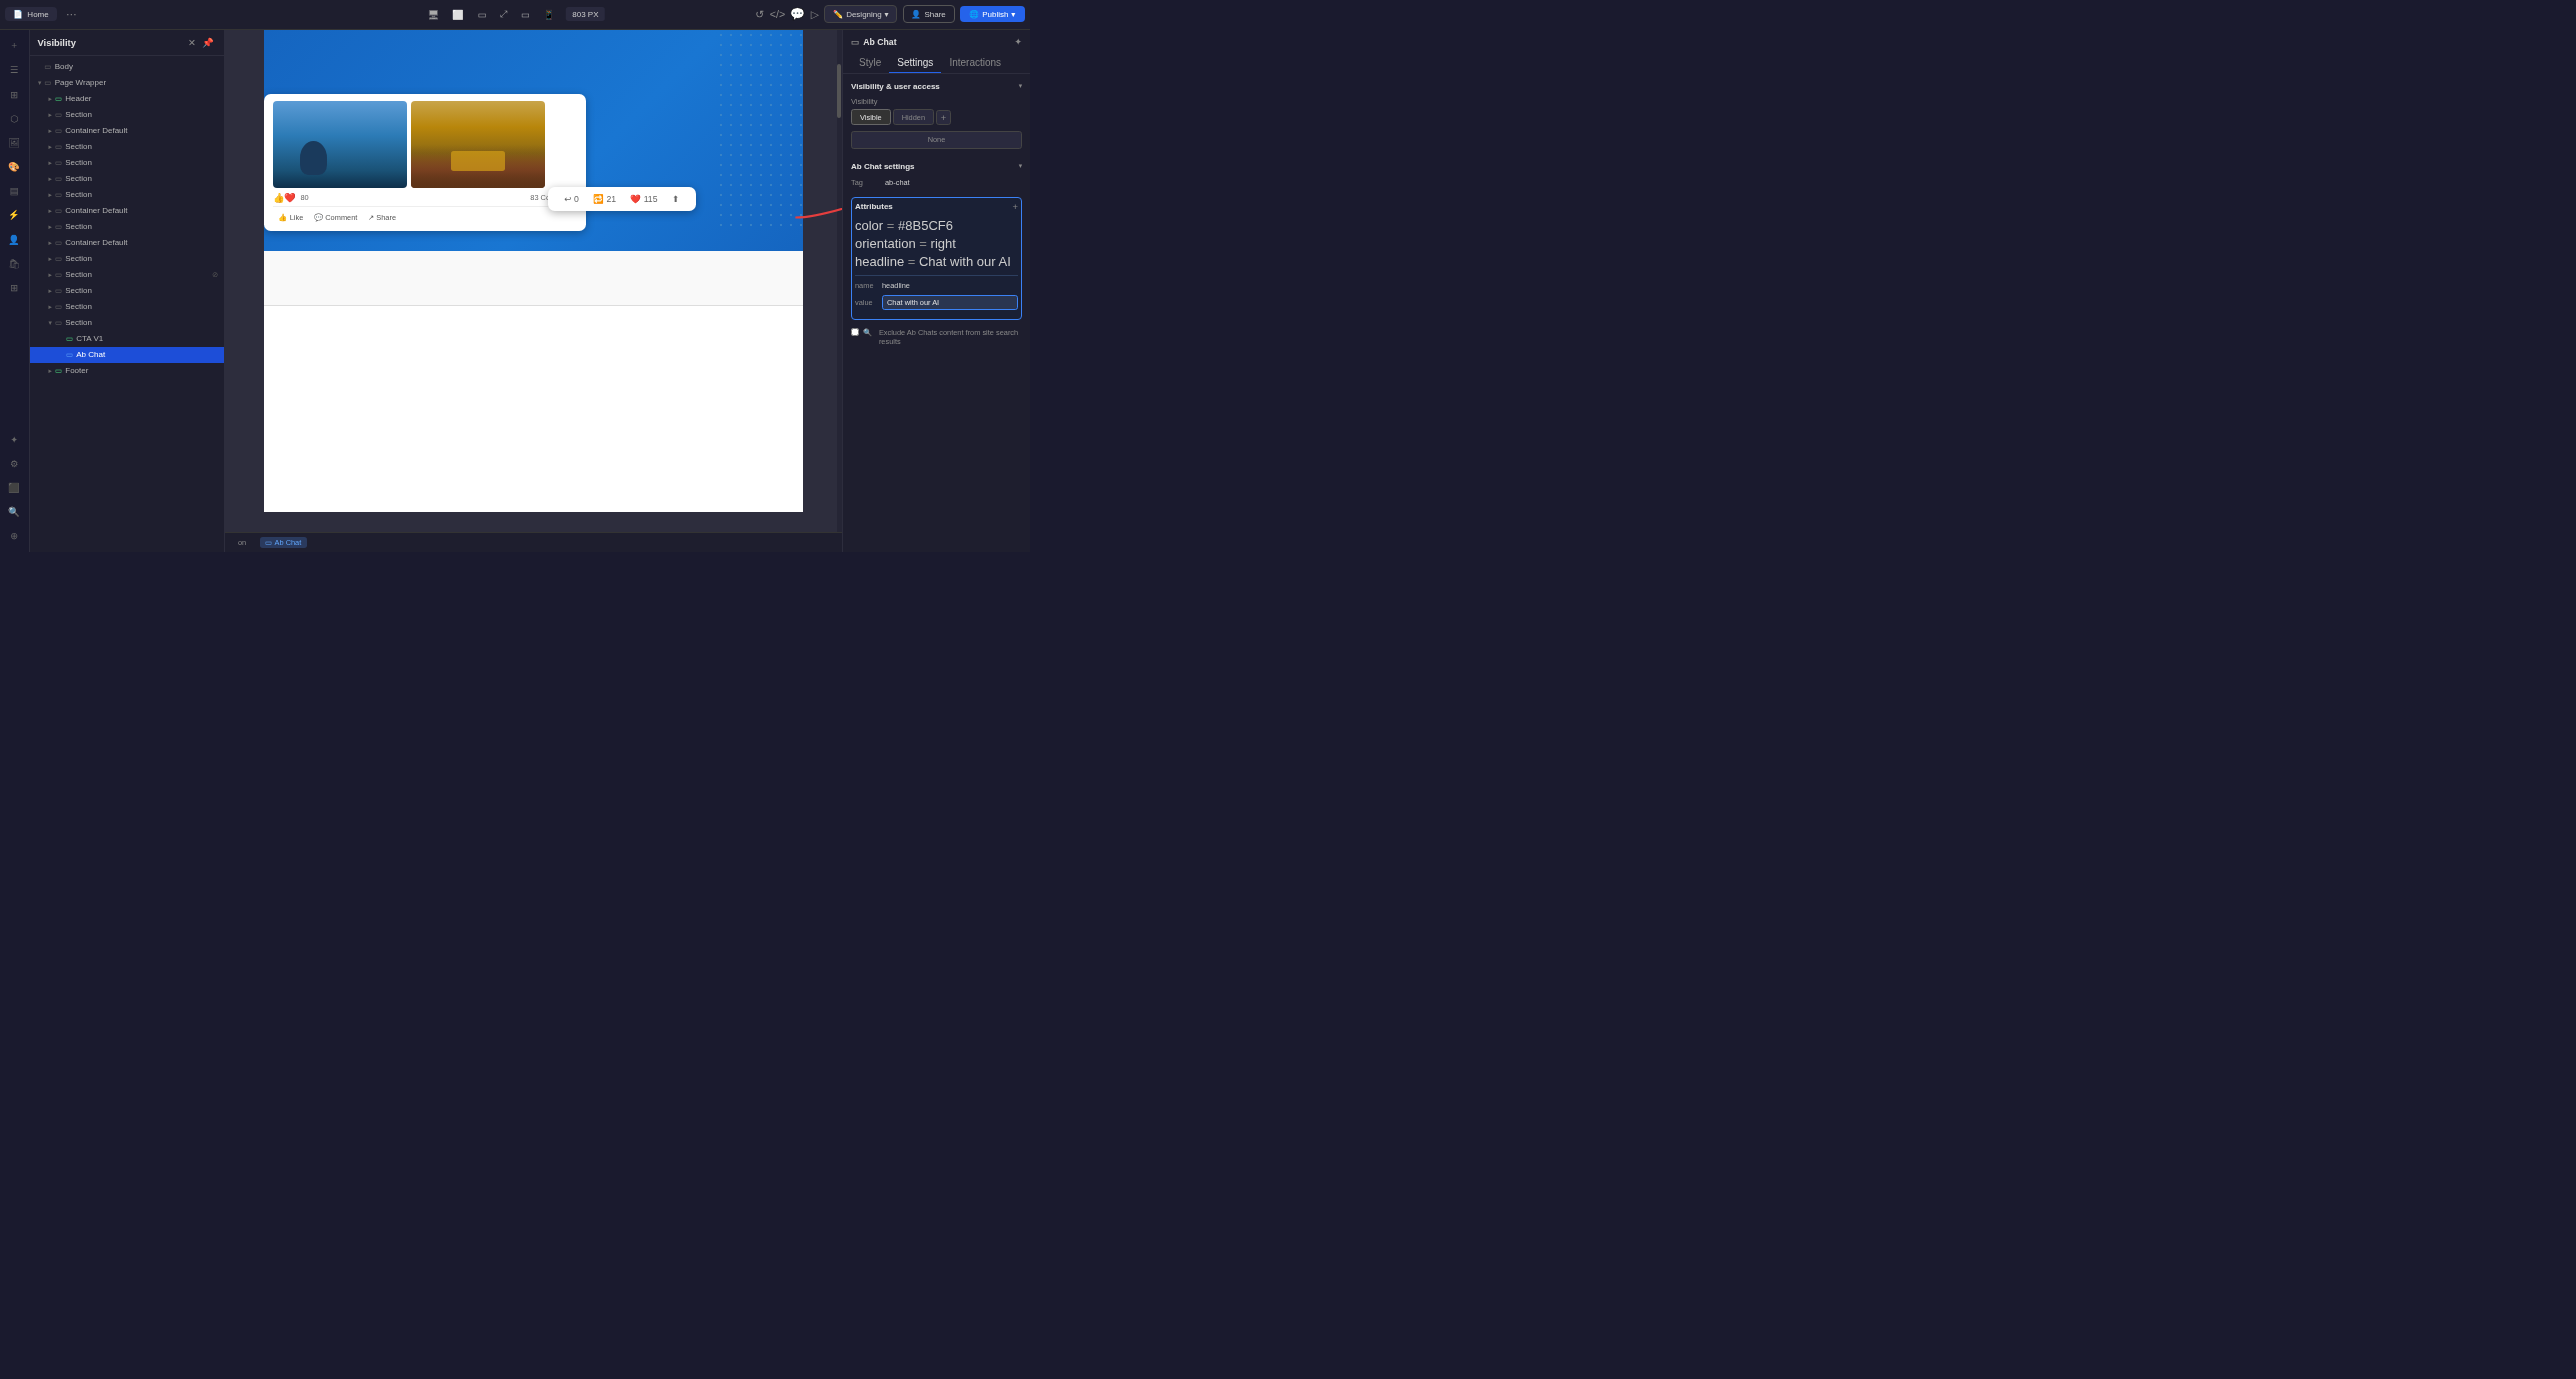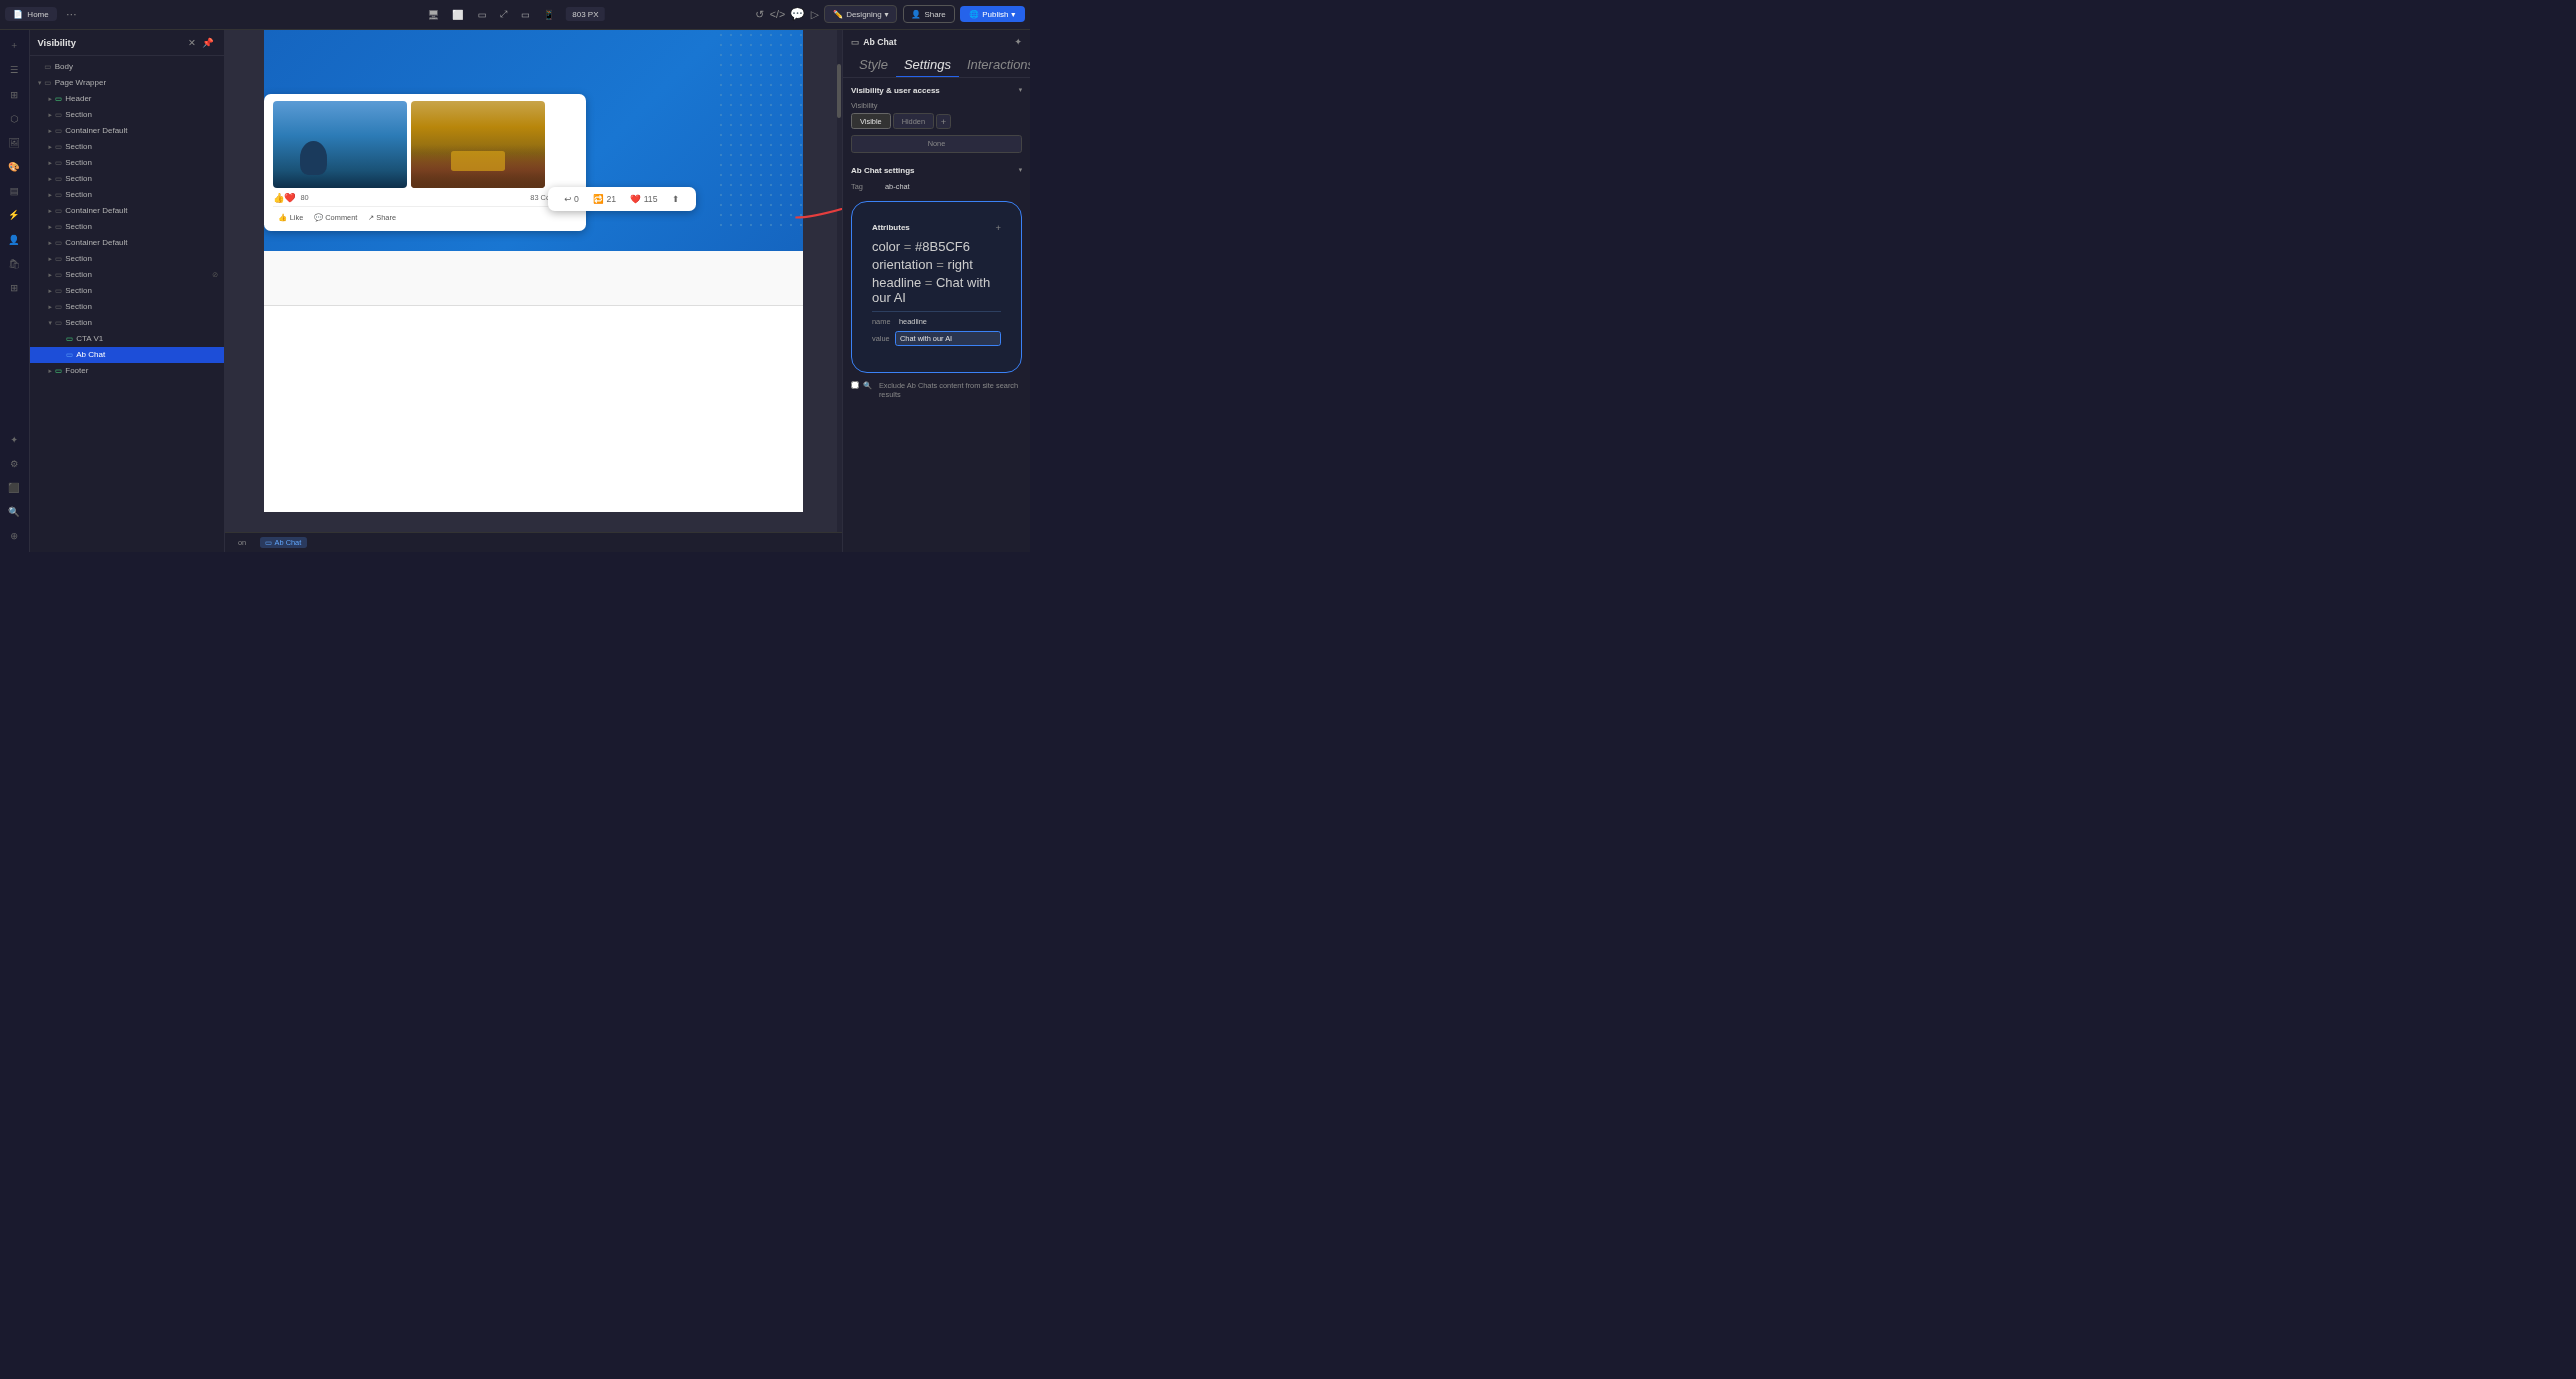--- a/index.html
+++ b/index.html
@@ -129,23 +129,22 @@
     .right-panel-title-row {
       display: flex; align-items: center; justify-content: space-between;
       margin-bottom: 5.4px;
     }
     .right-panel-title { font-size: 8.7px; font-weight: 600; color: #e0e0e0; display: flex; align-items: center; gap: 4px; }
     .panel-icon { color: #888; font-size: 8.7px; }
     .right-panel-tabs {
       display: flex; gap: 0; margin-bottom: 0;
     }
     .panel-tab {
-      padding: 4px 8px; font-size: 13px; color: #888; cursor: pointer;
+      padding: 4px 8px; font-size: 10px; color: #888; cursor: pointer;
       border-bottom: 1.3px solid transparent;
-      font-style: italic;
     }
     .panel-tab.active { color: #e0e0e0; border-bottom-color: #2563eb; }
 
     .right-panel-body { overflow-y: auto; flex: 1; padding: 8px; }
 
     .panel-section { margin-bottom: 10.7px; }
     .panel-section-header {
       display: flex; align-items: center; justify-content: space-between;
       margin-bottom: 6.7px;
     }
@@ -173,21 +172,21 @@
 
     .settings-section { margin-bottom: 10.7px; }
     .settings-row {
       display: flex; align-items: center; margin-bottom: 5.4px;
     }
     .settings-key { font-size: 7.4px; color: #888; width: 34px; }
     .settings-value { font-size: 7.4px; color: #ccc; flex: 1; }
 
     
     .attributes-box {
-      border: 1.3px solid #3b82f6; border-radius: 16px; padding: 20px;
+      border: 1.3px solid #3b82f6; border-radius: 4px; padding: 3px;
       margin-bottom: 8px; background: #1a2035;
     }
     .attributes-header {
       display: flex; align-items: center; justify-content: space-between; margin-bottom: 5.4px;
     }
     .attributes-title { font-size: 8px; font-weight: 600; color: #e0e0e0; }
     .attributes-add { color: #888; cursor: pointer; font-size: 9.4px; }
     .attr-row { font-size: 13px; color: #ccc; margin-bottom: 3.4px; }
     .attr-row span.key { color: #ccc; }
     .attr-row span.eq { color: #888; }

